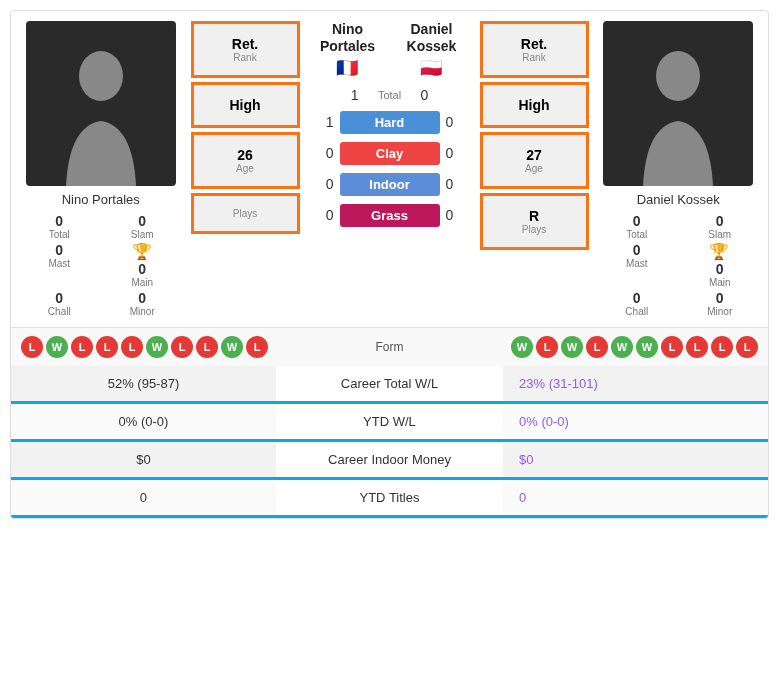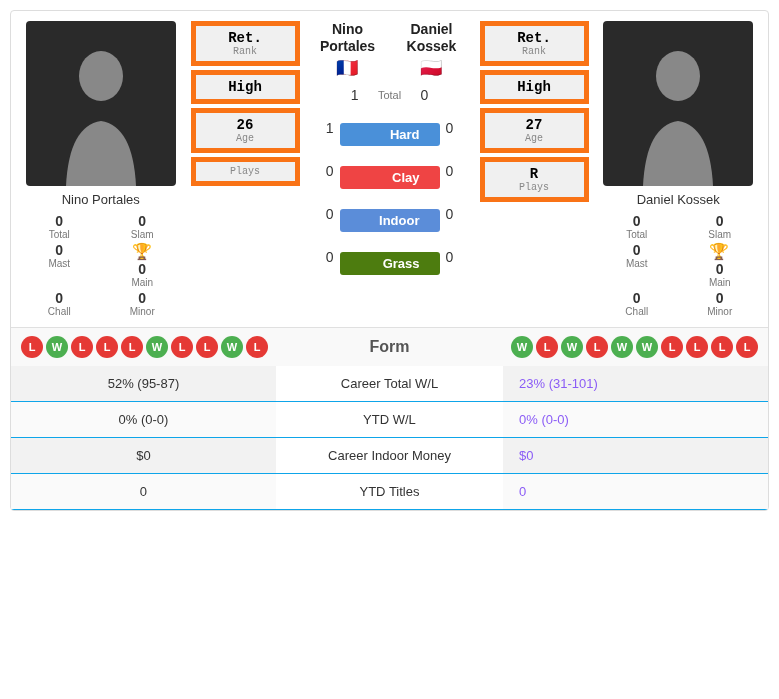--- a/index.html
+++ b/index.html
@@ -58,41 +58,41 @@
       border-radius: 3px;
       color: #fff;
       font-size: 13px;
       font-weight: bold;
       text-align: center;
       min-width: 100px;
     }
     .surface-hard { background: #4a90d9; }
     .surface-clay { background: #ef4444; }
     .surface-indoor { background: #5b8dd9; }
-    .surface-grass { background: #4d7c0f; }
+    .surface-grass { background: #be185d; }
 
     
     .names-row {
       display: flex;
       justify-content: space-between;
       align-items: flex-start;
       margin-bottom: 4px;
       padding: 0 4px;
     }
 
     .center-stat-row {
       display: flex;
       align-items: center;
       justify-content: center;
       padding: 4px 0;
       gap: 6px;
     }
 
     .csrl { width: 30px; text-align: right; font-size: 14px; color: #333; }
-    .csrm { text-align: right; margin-top: 12px; }
+    .csrm { text-align: center; }
     .csrr { width: 30px; text-align: left; font-size: 14px; color: #333; }
     .csr-label { font-size: 11px; color: #777; min-width: 50px; text-align: center; }
 
     
     .left-stats-panel {
       width: 110px;
       margin-left: 8px;
       display: flex;
       flex-direction: column;
       gap: 4px;
@@ -101,24 +101,23 @@
     .right-stats-panel {
       width: 110px;
       margin-right: 8px;
       display: flex;
       flex-direction: column;
       gap: 4px;
     }
 
     .stat-panel-box {
       background: #f0f0f0;
-      border: 5px solid #f97316;
-      padding: 4px 6px;
-      text-align: center;
-      font-family: Liberation Mono, monospace;
+      border: 3px solid #f97316;
+      padding: 12px 6px;
+      text-align: center;
     }
 
     .spb-value { font-size: 14px; font-weight: bold; }
     .spb-label { font-size: 10px; color: #888; }
 
     
     .form-section {
       background: #f9f9f9;
       border-top: 1px solid #e0e0e0;
       padding: 8px 10px;
@@ -141,35 +140,35 @@
       align-items: center;
       justify-content: center;
       font-size: 11px;
       font-weight: bold;
       color: #fff;
     }
     .form-w { background: #4caf50; }
     .form-l { background: #e53935; }
 
     .form-label {
-      font-size: 16px;
-      font-weight: bold;
+      font-size: 12px;
+      font-weight: normal;
       color: #555;
       text-align: center;
       min-width: 80px;
     }
 
     
     .stats-grid {
       width: 100%;
       border-collapse: collapse;
     }
 
     .stats-grid tr {
-      border-bottom: 1px solid #0ea5e9;
+      border-bottom: 3px solid #0ea5e9;
     }
 
     .stats-grid td {
       padding: 10px 16px;
       font-size: 13px;
     }
 
     .stats-grid .col-left {
       text-align: center;
       color: #333;

